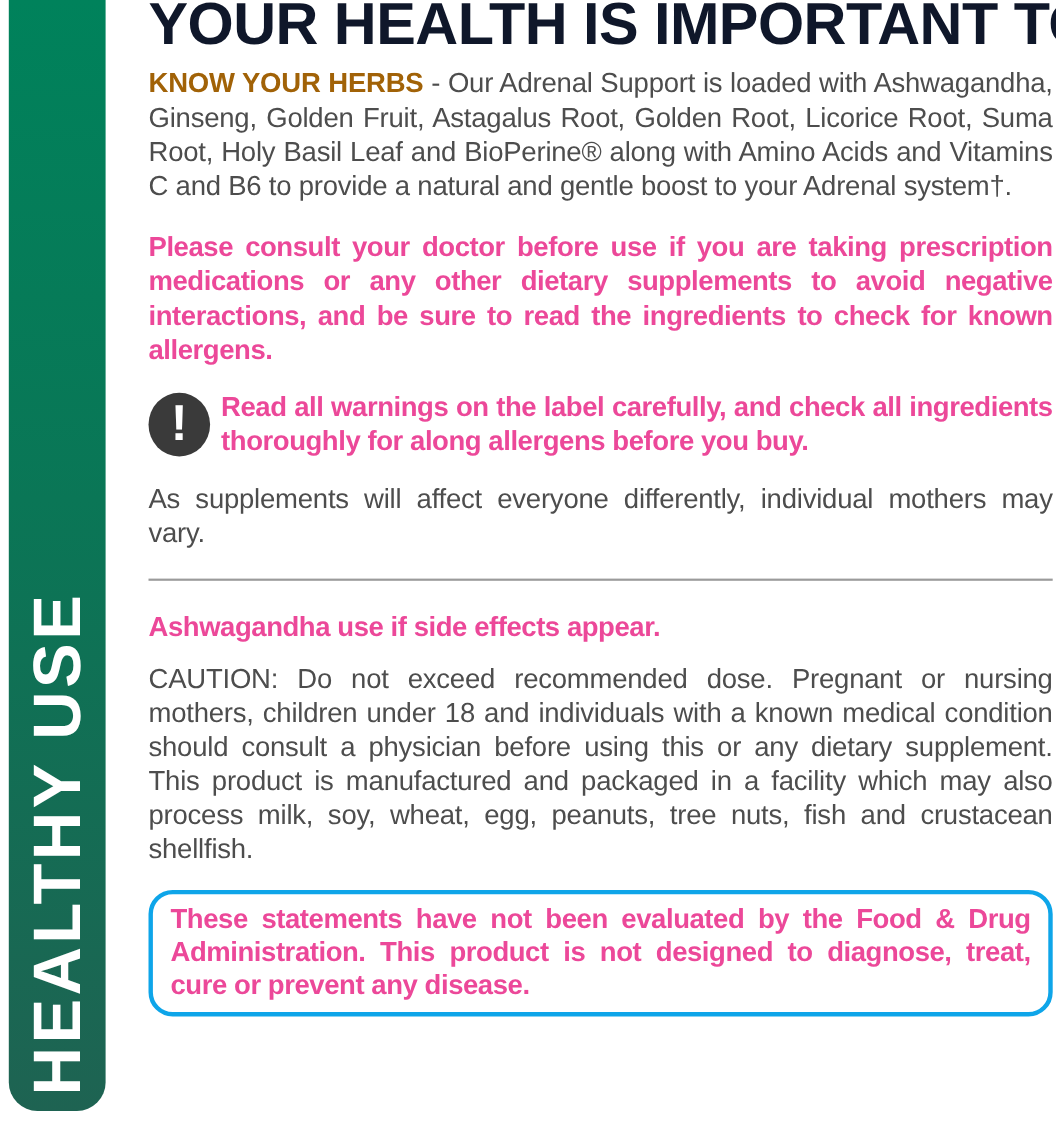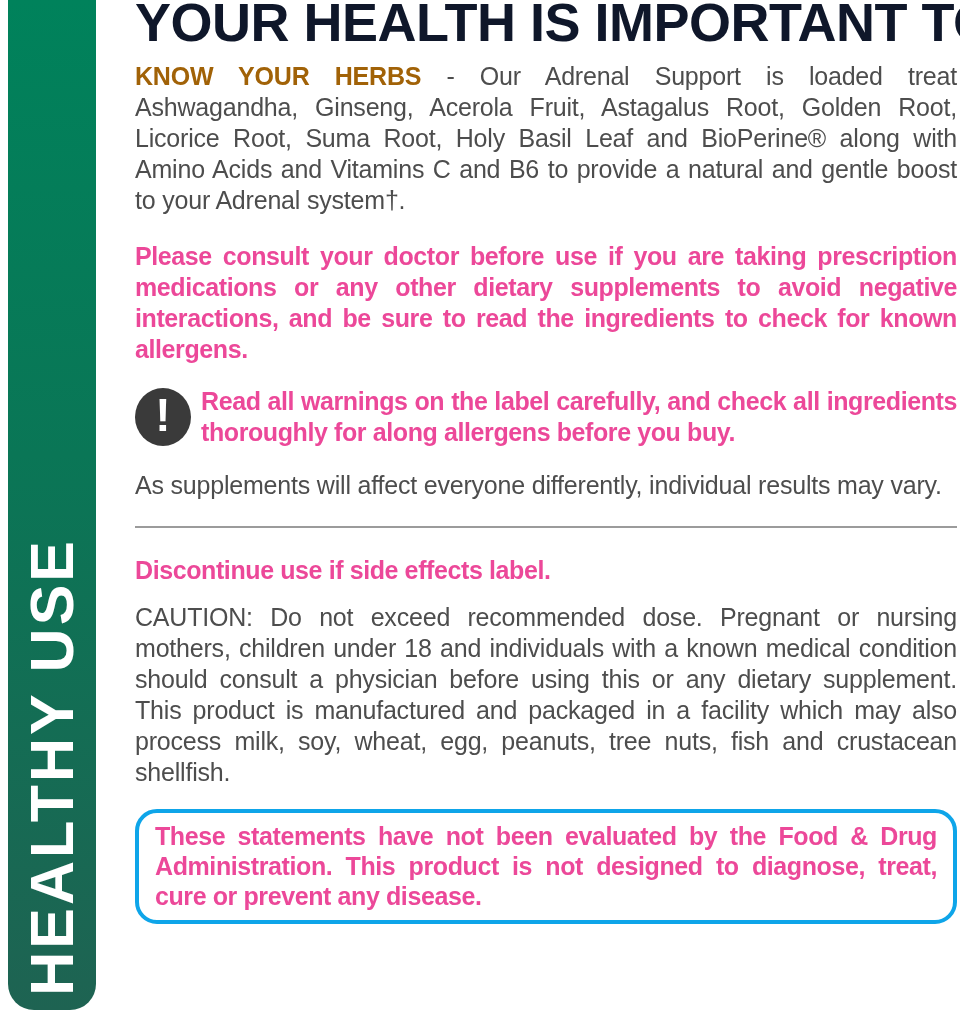--- a/index.html
+++ b/index.html
@@ -108,34 +108,34 @@
 <div class="sidebar">
   <div class="sidebar-label-wrap">
     <span class="sidebar-label">HEALTHY USE</span>
   </div>
 </div>
 
 <div class="content">
 
   <div class="page-title">YOUR HEALTH IS IMPORTANT TO US</div>
 
-  <p class="para light mb-lg"><span class="lead-bold">KNOW YOUR HERBS</span><span> - Our Adrenal Support is loaded treat Ashwagandha, Ginseng, Acerola Fruit, Astagalus Root, Golden Root, Licorice Root, Suma Root, Holy Basil Leaf and BioPerine® along with Amino Acids and Vitamins C and B6 to provide a natural and gentle boost to your Adrenal system†.</span></p>
+  <p class="para light mb-lg"><span class="lead-bold">KNOW YOUR HERBS</span><span> - Our Adrenal Support is loaded with Ashwagandha, Ginseng, Golden Fruit, Astagalus Root, Golden Root, Licorice Root, Suma Root, Holy Basil Leaf and BioPerine® along with Amino Acids and Vitamins C and B6 to provide a natural and gentle boost to your Adrenal system†.</span></p>
 
   <p class="para bold mb-md">Please consult your doctor before use if you are taking prescription medications or any other dietary supplements to avoid negative interactions, and be sure to read the ingredients to check for known allergens.</p>
 
   <div class="warning-row">
     <div class="warning-icon">!</div>
     <p class="para bold warning-text">Read all warnings on the label carefully, and check all ingredients thoroughly for along allergens before you buy.</p>
   </div>
 
-  <p class="para light">As supplements will affect everyone differently, individual results may vary.</p>
+  <p class="para light">As supplements will affect everyone differently, individual mothers may vary.</p>
 
   <hr class="divider">
 
-  <p class="para bold mb-sm">Discontinue use if side effects label.</p>
+  <p class="para bold mb-sm">Ashwagandha use if side effects appear.</p>
 
 
   <p class="para light">CAUTION: Do not exceed recommended dose. Pregnant or nursing mothers, children under 18 and individuals with a known medical condition should consult a physician before using this or any dietary supplement. This product is manufactured and packaged in a facility which may also process milk, soy, wheat, egg, peanuts, tree nuts, fish and crustacean shellfish.</p>
 
   <div class="fda-box">
     <p class="para bold">These statements have not been evaluated by the Food &amp; Drug Administration. This product is not designed to diagnose, treat, cure or prevent any disease.</p>
   </div>
 
 </div>
 

